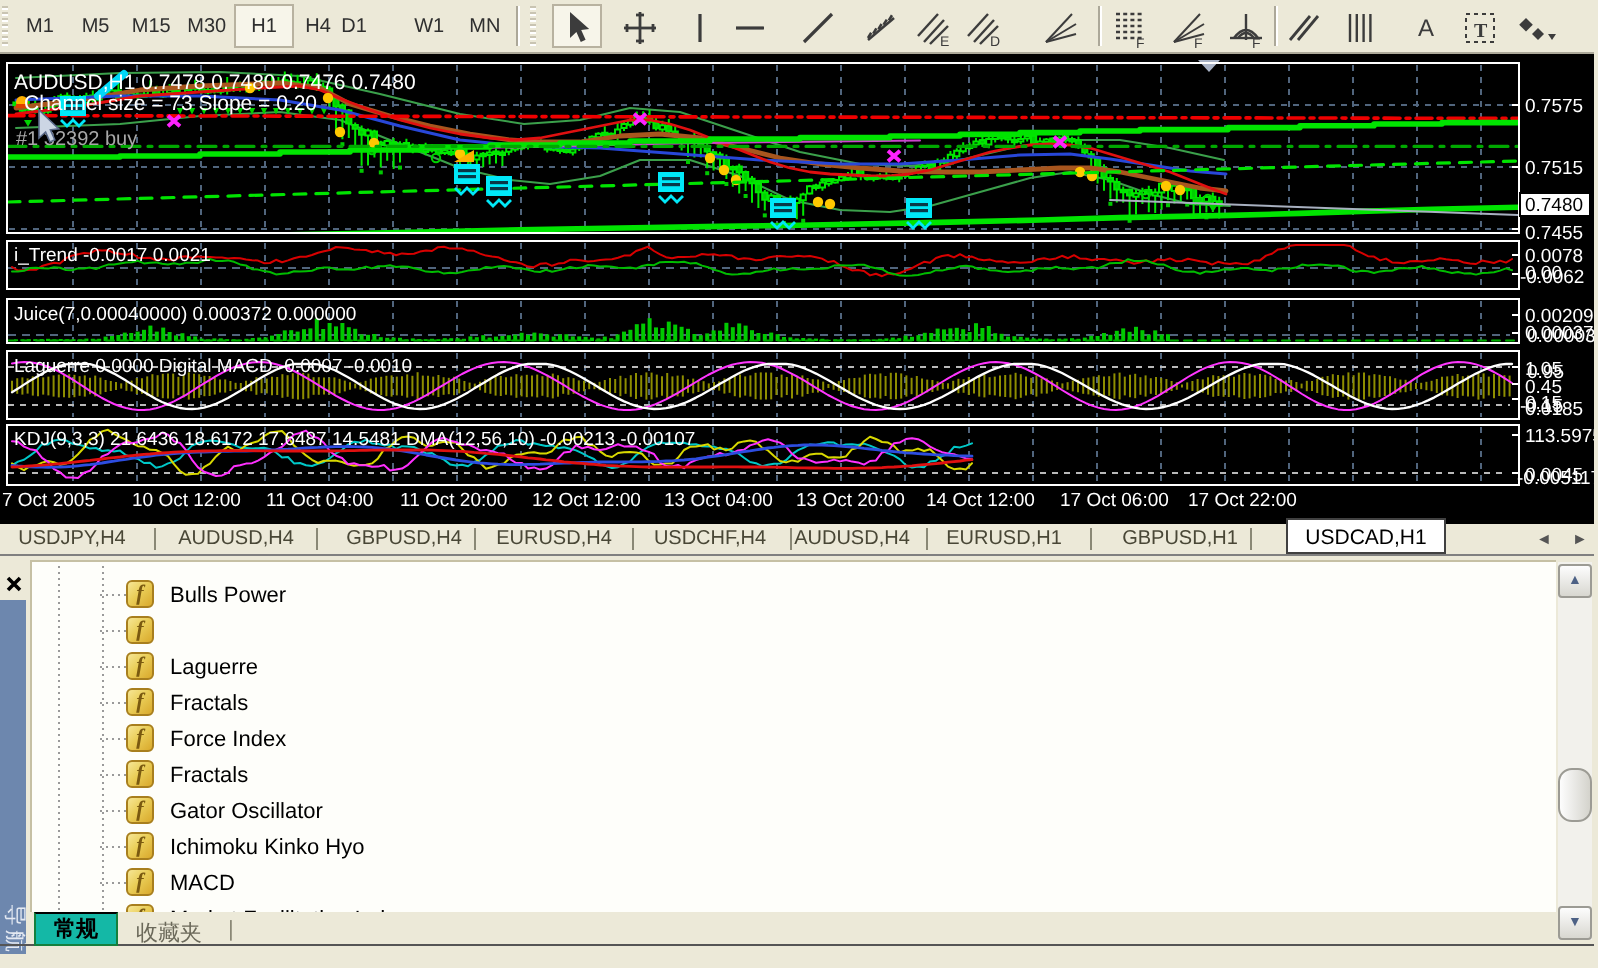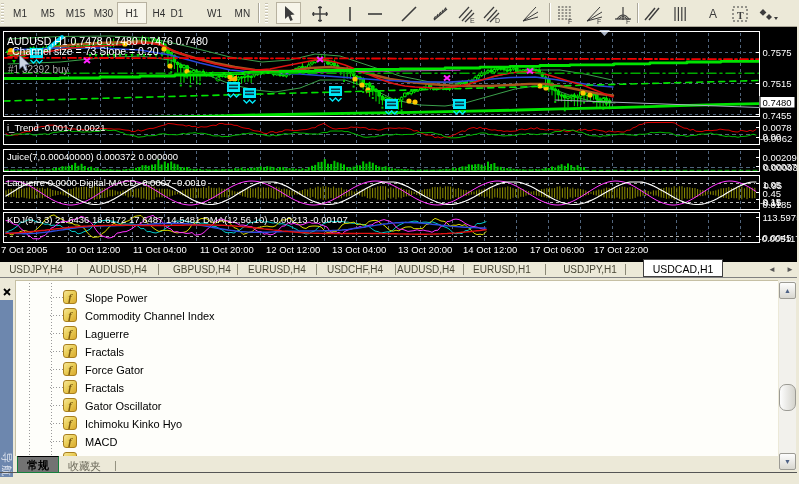--- a/index.html
+++ b/index.html
@@ -38,21 +38,21 @@
 #bluestrip { position:absolute; left:0; top:22px; width:13px; height:177px; background:#6d87ae; }
 .vch { position:absolute; left:0px; width:13px; height:13px; color:#e4e9f2; font-size:11px;
   line-height:13px; text-align:center; transform:rotate(90deg); }
 #sbar { position:absolute; left:779px; top:3px; width:17px; height:189px; background:#f2f1ec; }
 .sbtn { position:absolute; left:0; width:17px; height:17px; border-radius:2px;
   background:linear-gradient(to bottom,#fdfdfd,#d8d7d0); border:1px solid #9c9b94;
   color:#4d6185; font-size:7px; text-align:center; line-height:15px; }
 #sthumb { position:absolute; left:0; top:103px; width:17px; height:27px; border-radius:7px;
   background:linear-gradient(to right,#fdfdfd,#d4d3cc); border:1px solid #9c9b94; }
 #bline { position:absolute; left:0; top:194px; width:797px; height:1px; background:#555; }
-#btab1 { position:absolute; left:17px; top:178px; width:42px; height:17px; background:#737373;
+#btab1 { position:absolute; left:17px; top:178px; width:42px; height:17px; background:#14b8a6;
   border:1px solid #15803d; border-top:1px solid #000; font-size:11px; font-weight:bold; color:#000;
   text-align:center; line-height:16px; z-index:2; }
 #btab2 { position:absolute; left:68px; top:181px; font-size:11px; color:#6b695a; }
 #btsep { position:absolute; left:114px; top:181px; font-size:11px; color:#8a8876; }
 #chartbg { position:absolute; left:0; top:27px; width:799px; height:235px; background:#000; }
 </style></head>
 <body>
 <div id="toolbar">
     <div class="grip" style="left:1px"></div>
     <div class="tbt" style="left:6.0px;width:28px">M1</div>
@@ -994,21 +994,21 @@
     <path d="M19.5,55 L19.5,69 L22.8,66 L25,71 L27.4,69.9 L25.2,64.9 L29.4,64.4 Z" fill="#ccd6e4" stroke="#5a6a8a" stroke-width="0.8"></path>
   </svg>
 <div id="tabbar">
     <div class="tab" style="left:-2px;width:76px">USDJPY,H4</div>
     <div class="tab" style="left:80px;width:76px">AUDUSD,H4</div>
     <div class="tab" style="left:164px;width:76px">GBPUSD,H4</div>
     <div class="tab" style="left:239px;width:76px">EURUSD,H4</div>
     <div class="tab" style="left:317px;width:76px">USDCHF,H4</div>
     <div class="tab" style="left:388px;width:76px">AUDUSD,H4</div>
     <div class="tab" style="left:464px;width:76px">EURUSD,H1</div>
-    <div class="tab" style="left:552px;width:76px">USDJPY,H1</div>
+    <div class="tab" style="left:552px;width:76px">GBPUSD,H1</div>
     <div class="tsep" style="left:77px"></div>
     <div class="tsep" style="left:158px"></div>
     <div class="tsep" style="left:237px"></div>
     <div class="tsep" style="left:316px"></div>
     <div class="tsep" style="left:395px"></div>
     <div class="tsep" style="left:463px"></div>
     <div class="tsep" style="left:545px"></div>
     <div class="tsep" style="left:625px"></div>
     <div id="seltab">USDCAD,H1</div>
     <div class="tarr" style="left:768px">◄</div>
@@ -1016,41 +1016,40 @@
   </div>
 
 <div id="panel">
   <div id="plist">
     <div class="dotv" style="left:13px;top:2px;height:174px"></div>
     <div class="dotv" style="left:34.5px;top:2px;height:172px"></div>
     <div class="stub" style="top:16px"></div>
       <div class="ficon" style="top:9px">
         <span>f</span>
       </div>
-      <div class="iname" style="top:11px">Slope Power</div>
+      <div class="iname" style="top:11px">Bulls Power</div>
       <div class="stub" style="top:34px"></div>
       <div class="ficon" style="top:27px">
         <span>f</span>
       </div>
-      <div class="iname" style="top:29px">Commodity Channel Index</div>
       <div class="stub" style="top:52px"></div>
       <div class="ficon" style="top:45px">
         <span>f</span>
       </div>
       <div class="iname" style="top:47px">Laguerre</div>
       <div class="stub" style="top:70px"></div>
       <div class="ficon" style="top:63px">
         <span>f</span>
       </div>
       <div class="iname" style="top:65px">Fractals</div>
       <div class="stub" style="top:88px"></div>
       <div class="ficon" style="top:81px">
         <span>f</span>
       </div>
-      <div class="iname" style="top:83px">Force Gator</div>
+      <div class="iname" style="top:83px">Force Index</div>
       <div class="stub" style="top:106px"></div>
       <div class="ficon" style="top:99px">
         <span>f</span>
       </div>
       <div class="iname" style="top:101px">Fractals</div>
       <div class="stub" style="top:124px"></div>
       <div class="ficon" style="top:117px">
         <span>f</span>
       </div>
       <div class="iname" style="top:119px">Gator Oscillator</div>

